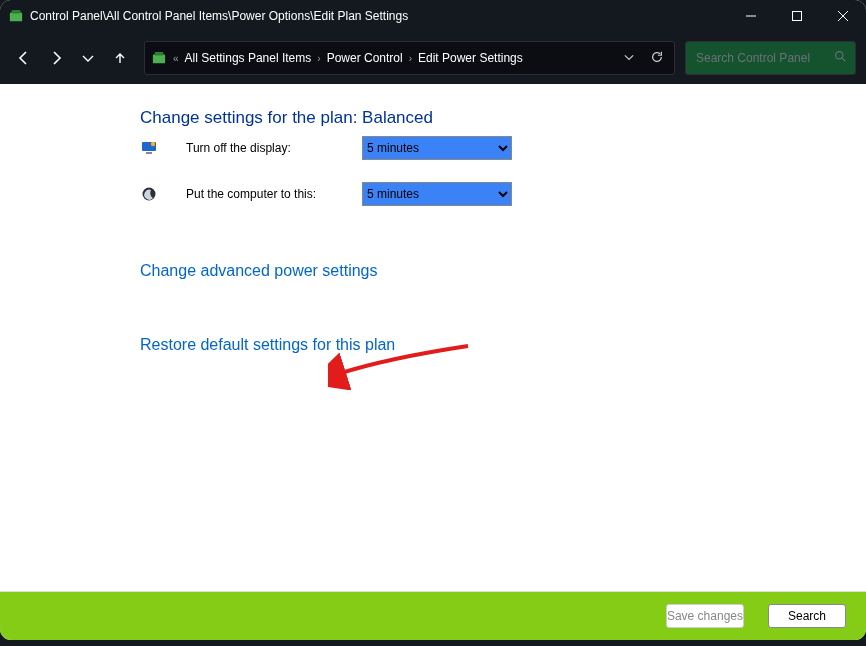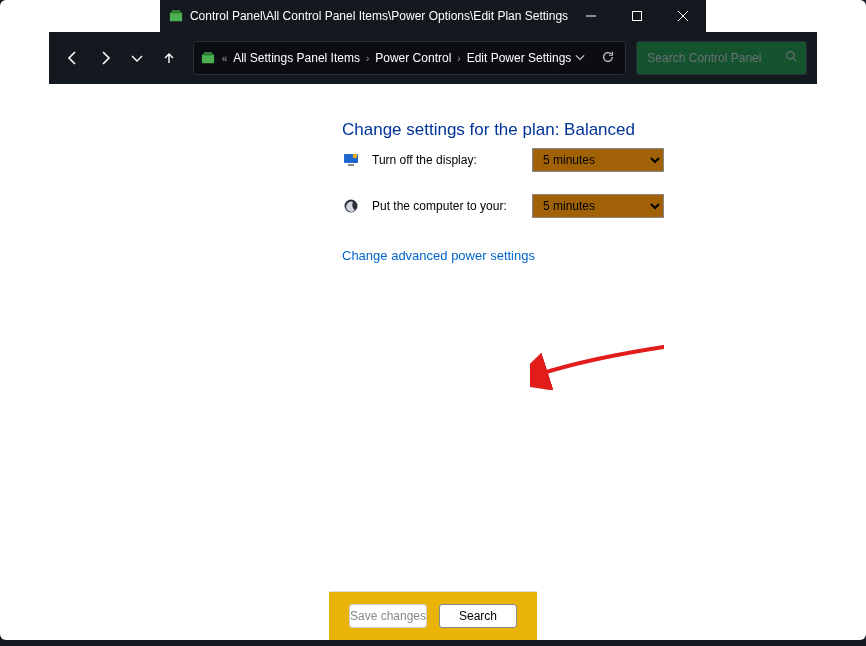--- a/index.html
+++ b/index.html
@@ -8,23 +8,22 @@
     width: 866px; height: 646px;
     font-family: "Segoe UI", Tahoma, sans-serif;
     font-size: 12px;
     background: #14181f;
     overflow: hidden;
   }
   .window {
     width: 866px; height: 640px;
     background: #fff;
     display: flex; flex-direction: column;
-    border-radius: 6px;
+    border-radius: 11px;
     overflow: hidden;
-    align-items: center;
   }
   
   .titlebar {
     background: #14181f;
     color: #fff;
     height: 32px;
     display: flex; align-items: center;
     padding-left: 8px;
     font-size: 12px;
   }
@@ -94,58 +93,59 @@
     background: #fff;
     display: flex; flex-direction: column;
   }
   .content-inner {
     padding: 24px 0 24px 140px;
   }
   h1.plan-title {
     color: #003399;
     font-size: 17px;
     font-weight: 400;
-    margin: 12px 0 8px 0;
+    margin: 0 0 8px 0;
   }
   .subtitle {
     color: #000; font-size: 12px; margin-bottom: 24px;
   }
   .setting-row {
-    display: flex; align-items: center; gap: 12px;
+    display: flex; align-items: center; gap: 28px;
     margin-bottom: 22px;
   }
   .setting-row .sicon { width: 18px; height: 18px; display:flex;align-items:center;justify-content:center; }
   .setting-row label { color: #000; font-size: 12px; width: 148px; }
   select.win-select {
-    width: 132px; height: 24px;
+    width: 150px; height: 24px;
     border: 1px solid #888;
-    font-size: 12px; padding: 1px 6px;
-    background: #a16207;
+    font-size: 12px; padding: 1px 0;
+    background: #3b82f6;
   }
   .link {
-    color: #0066cc; font-size: 13px;
+    color: #0066cc; font-size: 16px;
     margin-bottom: 16px;
     display: inline-block;
     cursor: pointer;
+    margin-top: 26px;
   }
   .links-block { margin-top: 30px; }
 
   
   .arrow {
     position: absolute;
     left: 328px; top: 256px;
     pointer-events: none;
   }
 
   
   .footer {
     border-top: 1px solid #ddd;
     padding: 12px 20px;
-    display: flex; justify-content: flex-end; gap: 12px;
-    background: #eab308;
+    display: flex; justify-content: flex-end; gap: 24px;
+    background: #84cc16;
   }
   .btn {
     min-width: 78px; height: 24px;
     border: 1px solid #888; border-radius: 3px;
     background: #fff;
     font-size: 12px;
     cursor: pointer;
     display:flex;align-items:center;justify-content:center;
   }
   .btn.disabled {
@@ -268,28 +268,29 @@
           </select>
         </div>
 
         <div class="setting-row">
           <span class="sicon">
             <svg width="16" height="16" viewBox="0 0 16 16">
                 <circle cx="8" cy="8" r="6.5" fill="#2b2f3a"></circle>
                 <path d="M10 4a5 5 0 1 0 2 8 6 6 0 0 1-2-8z" fill="#cfd5df"></path>
               </svg>
           </span>
-          <label>Put the computer to your:</label>
+          <label>Put the computer to this:</label>
           <select class="win-select">
             <option>5 minutes</option>
           </select>
         </div>
 
         <div class="links-block">
           <div><span class="link">Change advanced power settings</span></div>
+          <div style="margin-top:14px;"><span class="link">Restore default settings for this plan</span></div>
         </div>
       </div>
     </div>
 
     <svg class="arrow" width="150" height="50" viewBox="0 0 150 50">
       <defs>
         <marker id="arrhead" markerWidth="10" markerHeight="10" refX="2" refY="5" orient="auto">
           <path d="M0 0 L10 5 L0 10 Z" fill="#e21b1b"></path>
         </marker>
       </defs>

